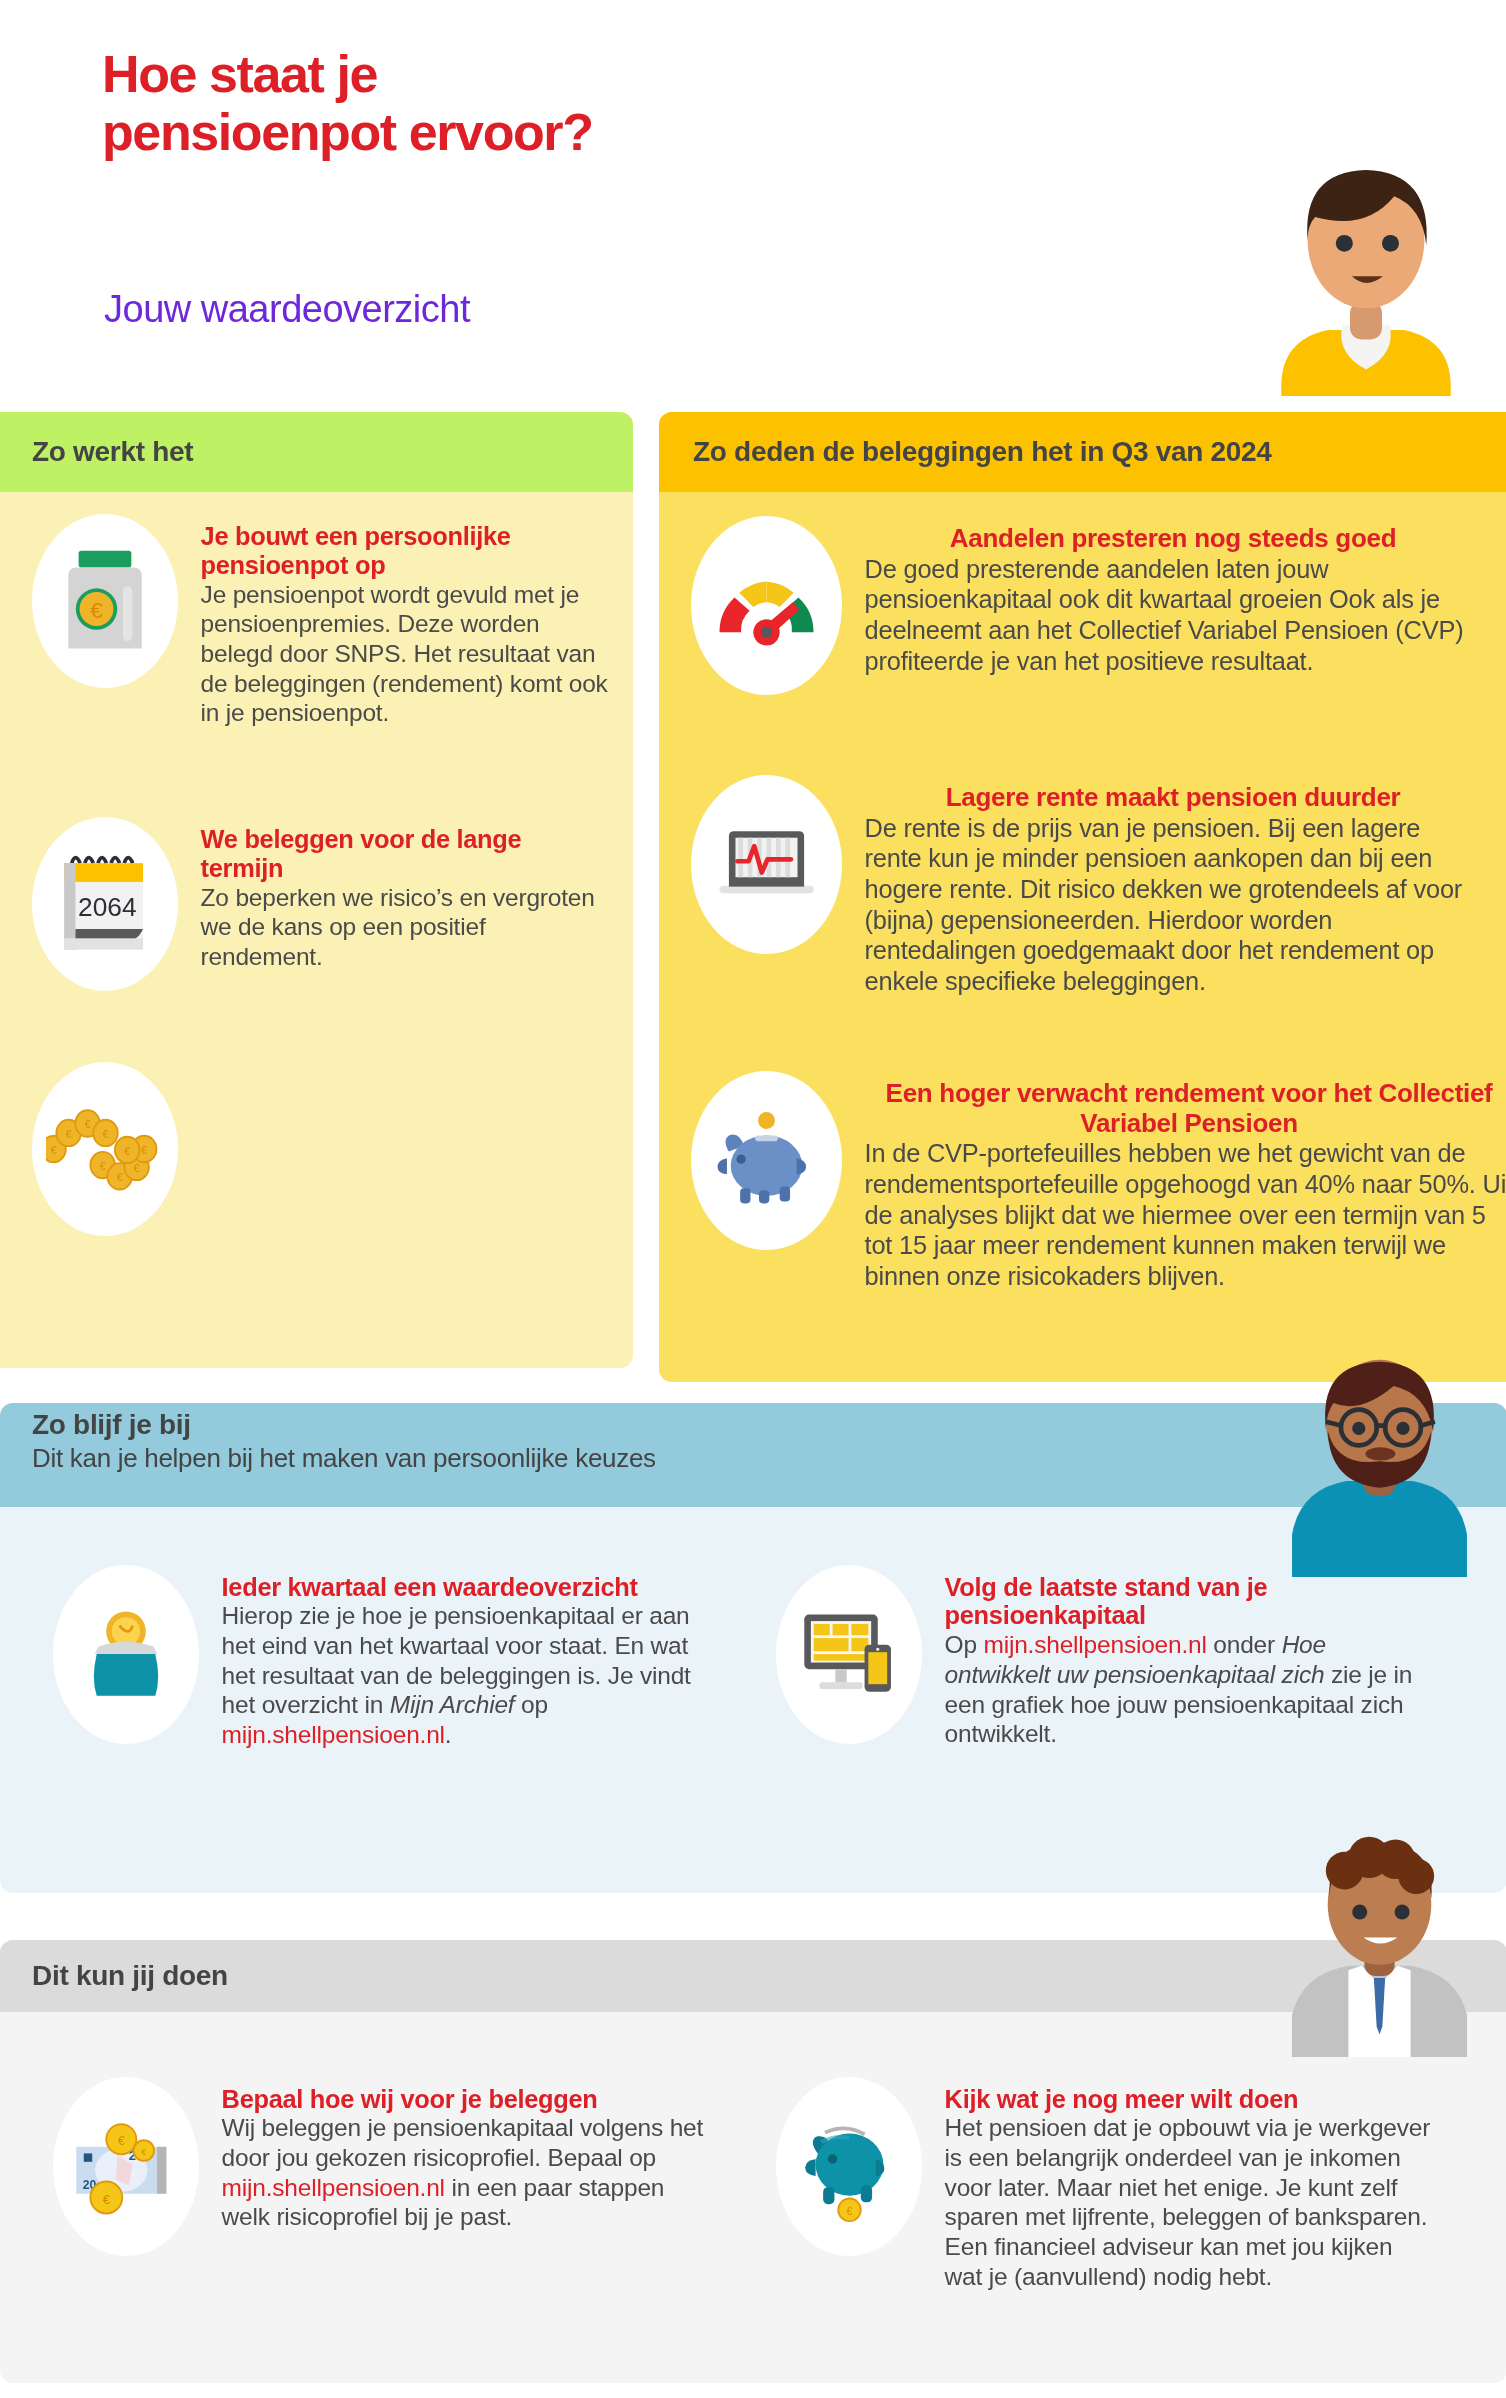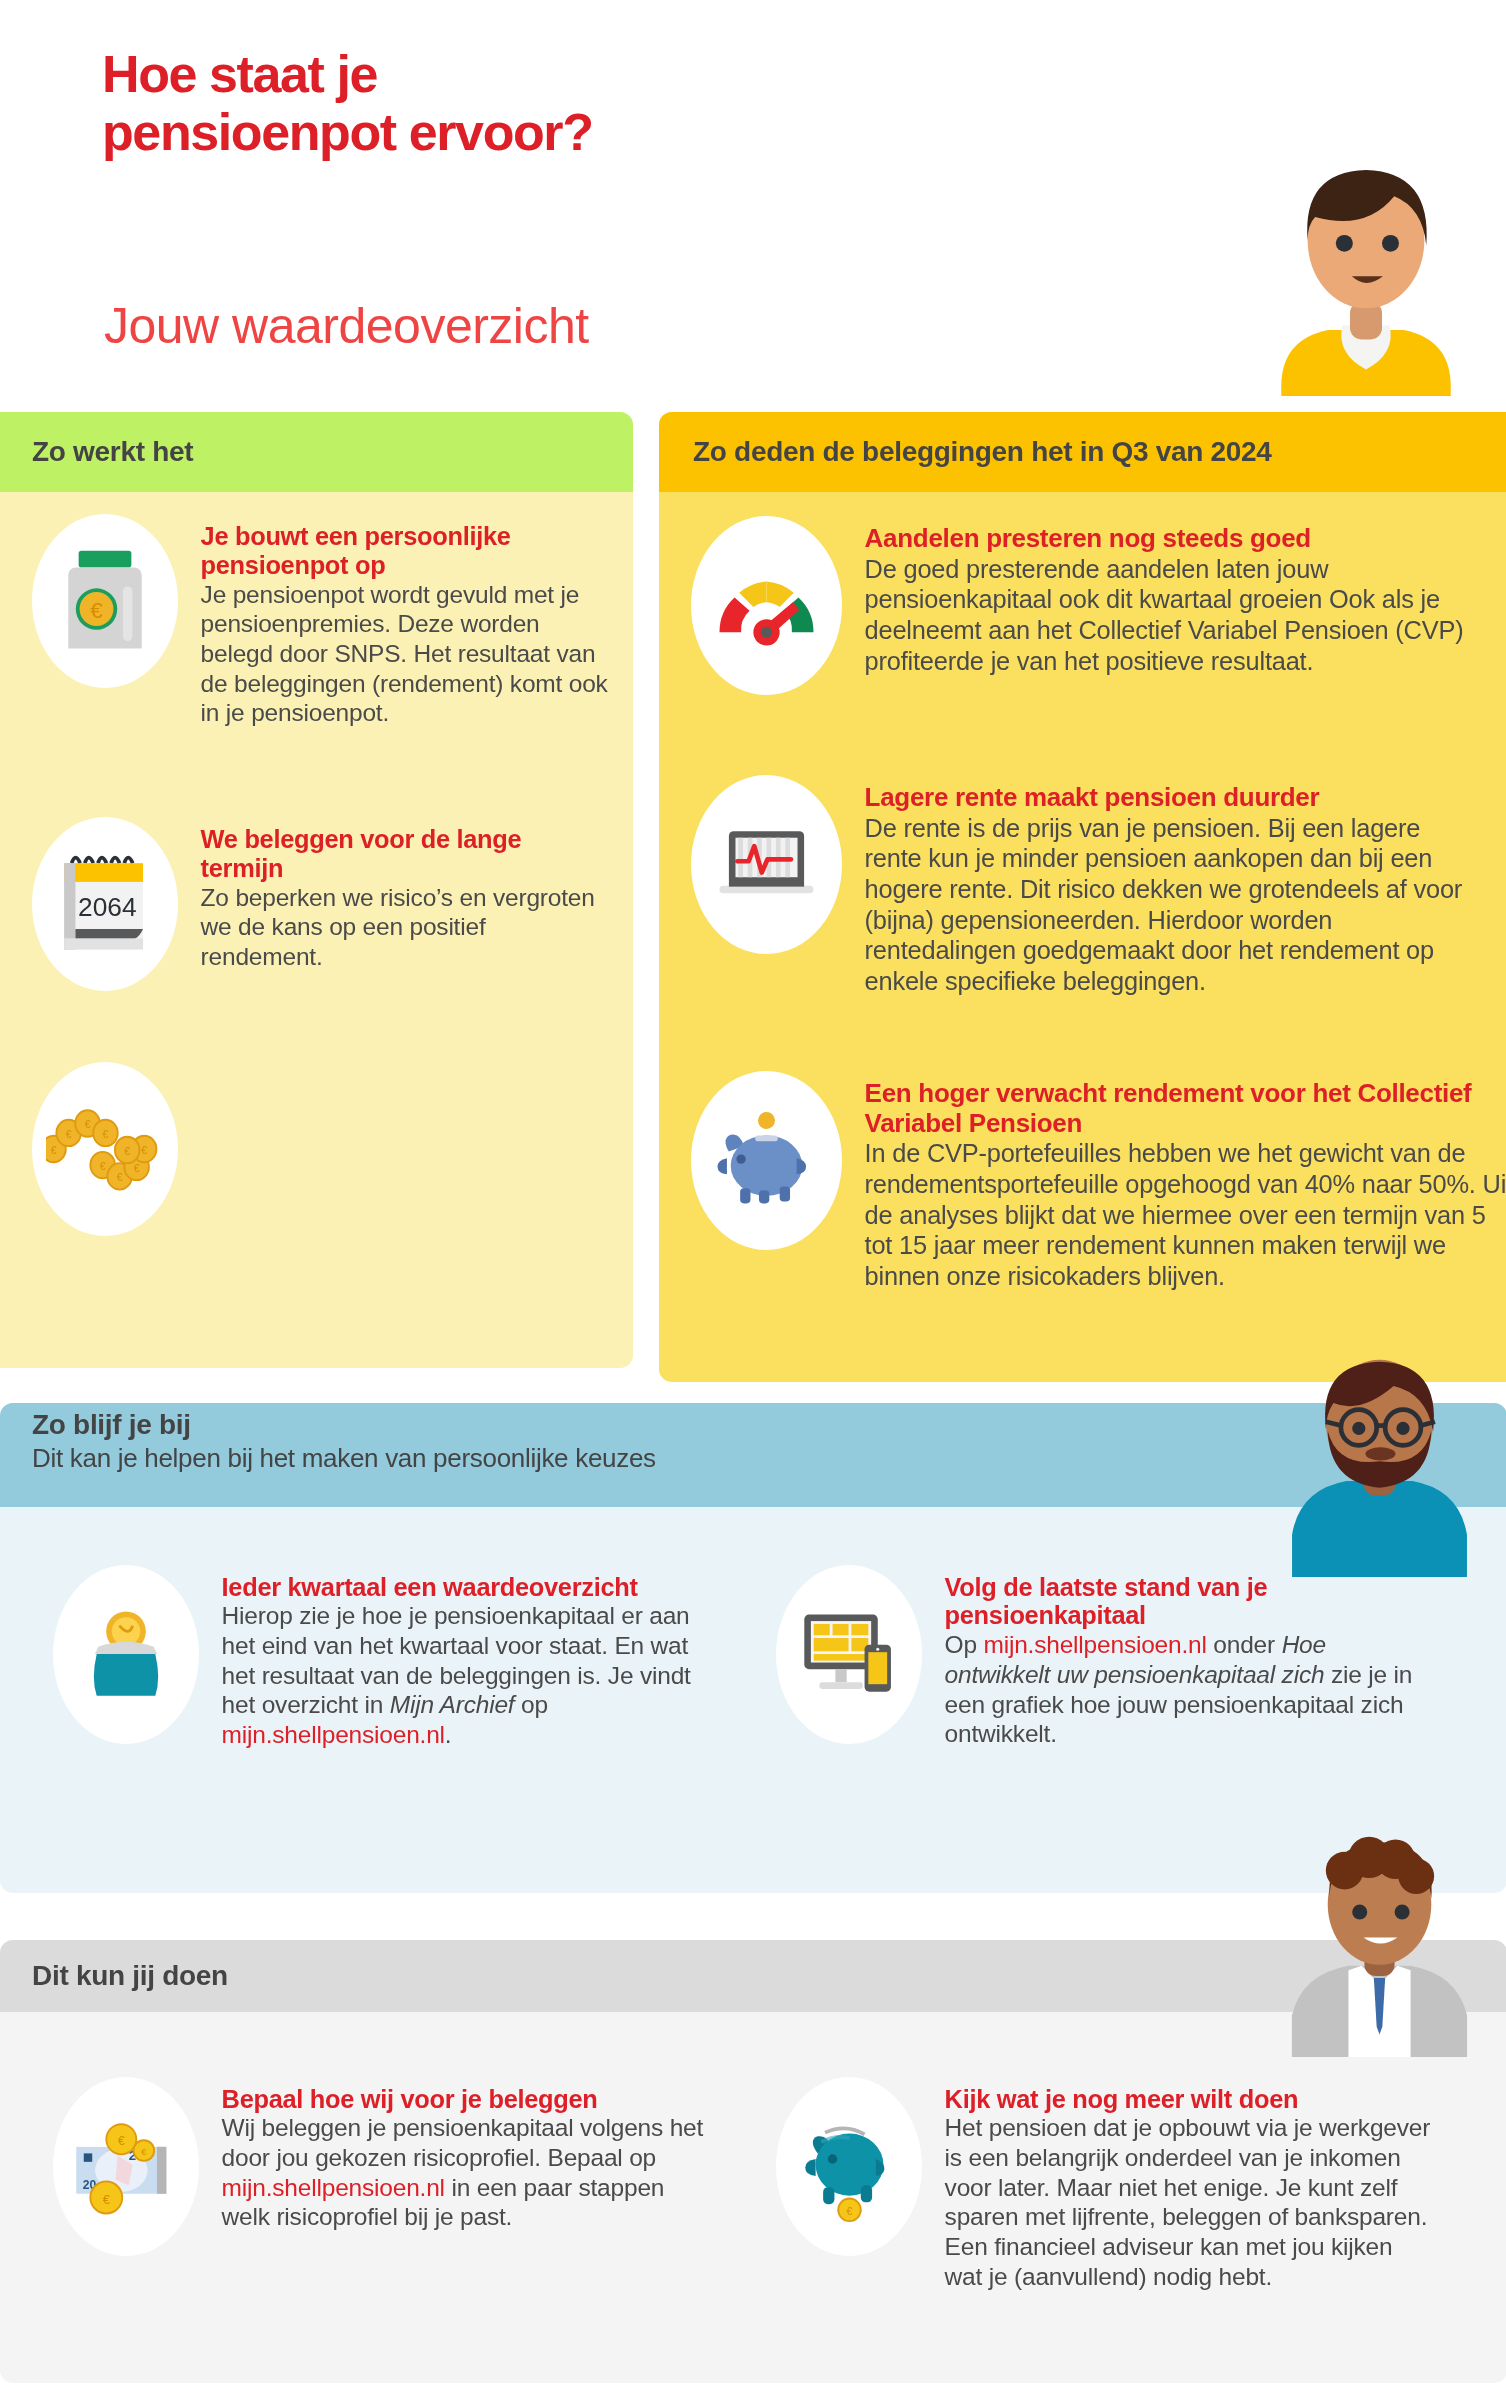--- a/index.html
+++ b/index.html
@@ -12,22 +12,22 @@
 
   
   .header { position: relative; height: 395px; }
   .title {
     position: absolute; left: 102px; top: 45px;
     font-size: 52px; line-height: 1.12; font-weight: bold;
     color: #dd2027; letter-spacing: -1.4px;
   }
   .title .l2 { display: block; }
   .subtitle {
-    position: absolute; left: 104px; top: 297px;
-    font-size: 50px; color: #ef4444; letter-spacing: -0.5px;
+    position: absolute; left: 104px; top: 288px;
+    font-size: 38px; color: #6d28d9; letter-spacing: -0.5px;
   }
 
   
   .avatar { position: absolute; }
   .av-top { right: 28px; top: 151px; width: 226px; height: 245px; }
   .av-mid { right: 19px; top: 1356px; width: 217px; height: 221px; z-index: 6;}
   .av-bot { right: 19px; top: 1831px; width: 217px; height: 226px; z-index: 6;}
 
   
   .row1 { position: absolute; left: 0; top: 403px; width: 1507px; height: 962px; }
@@ -55,21 +55,21 @@
   .item .txt { flex: 1 1 auto; padding-top: 7.5px; }
   .ih {
     font-size: 25.4px; font-weight: bold; color: #dd2027;
     line-height: 1.14; letter-spacing: -0.3px;
   }
   .ib {
     font-size: 24.5px; color: #4a4a4a; line-height: 1.21; letter-spacing: -0.2px;
   }
   .panel-left .ih { font-size: 25.4px; }
   .panel-left .ib { font-size: 24.5px; }
-  .panel-right .ih { font-size: 26px; }
+  .panel-right .ih { font-size: 26px; text-align: center; }
   .panel-right .ib { font-size: 25.4px; }
   .link { color: #dd2027; }
   .ital { font-style: italic; }
 
   
   .li1 { position: absolute; left: 0; top: 102px; width: 633px; }
   .li2 { position: absolute; left: 0; top: 405px; width: 633px; }
   .li3 { position: absolute; left: 0; top: 650px; width: 633px; }
 
   

